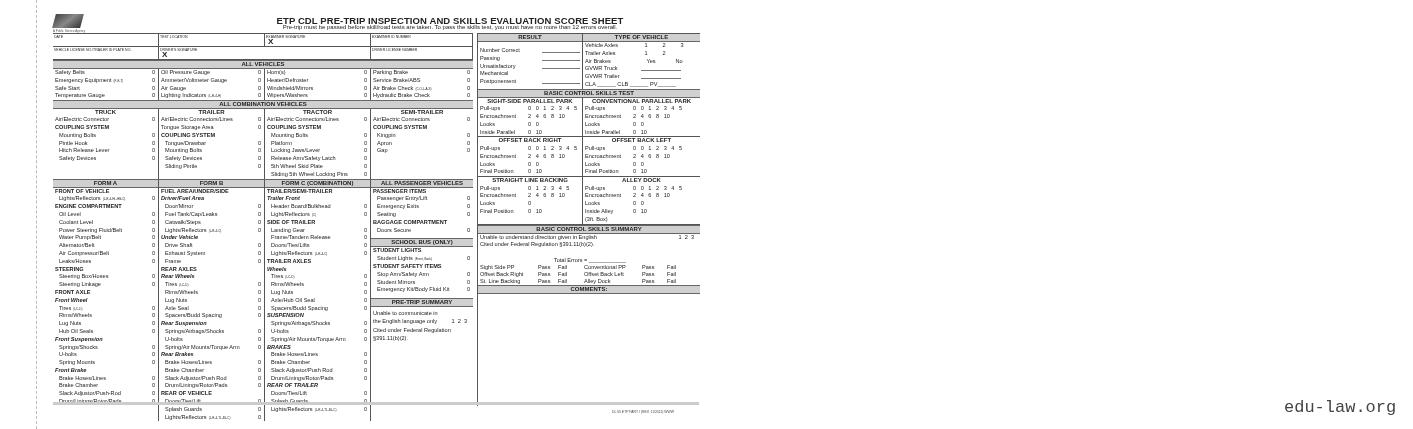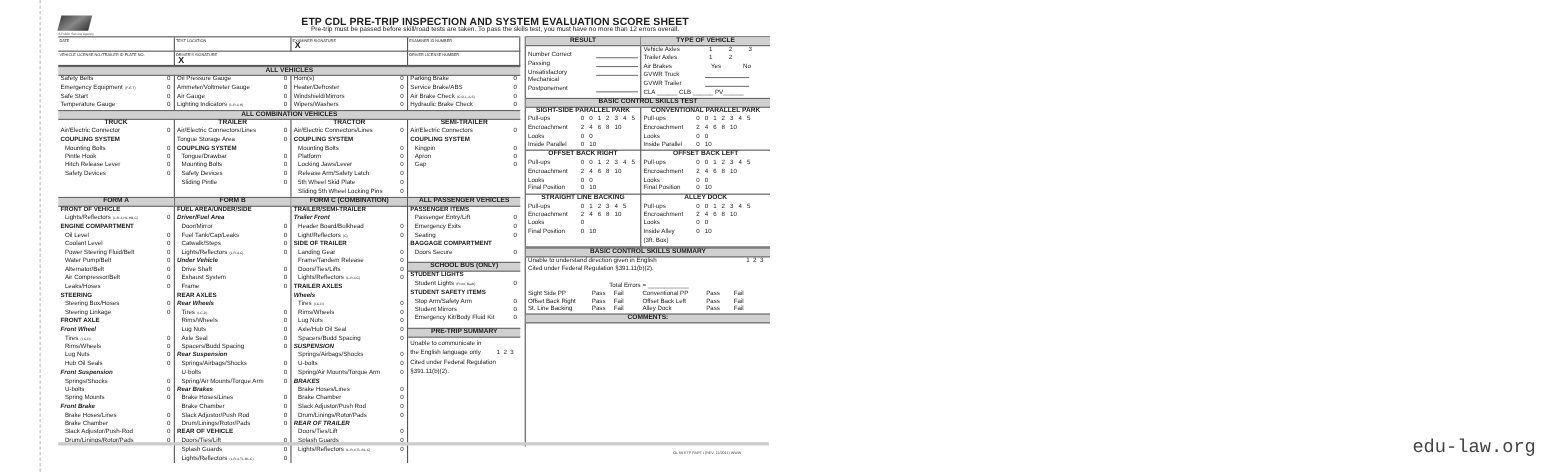--- a/index.html
+++ b/index.html
@@ -37,21 +37,21 @@
   .footer-bar{position:absolute;left:53px;top:402px;width:646px;height:3px;background:#ccc;}
   .footer{position:absolute;left:612px;top:410px;font-size:3.4px;color:#444;}
   .wm{position:absolute;left:1284px;top:398px;font-family:"Liberation Mono",monospace;font-size:17px;color:#444;}
 </style>
 </head>
 <body>
 
 <div class="perf"></div>
 <div class="logo"></div>
 <div class="logo-sub">A Public Service Agency</div>
-<div class="title">ETP CDL PRE-TRIP INSPECTION AND SYSTEM EVALUATION SCORE SHEET</div>
+<div class="title">ETP CDL PRE-TRIP INSPECTION AND SKILLS EVALUATION SCORE SHEET</div>
 <div class="subtitle">Pre-trip must be passed before skill/road tests are taken. To pass the skills test, you must have no more than 12 errors overall.</div>
 
 <div class="form">
   <div class="hdrgrid">
     <div class="hcell"><span>DATE</span></div>
     <div class="hcell"><span>TEST LOCATION</span></div>
     <div class="hcell"><span>EXAMINER SIGNATURE</span><span class="x">X</span></div>
     <div class="hcell"><span>EXAMINER ID NUMBER</span></div>
     <div class="hcell"><span>VEHICLE LICENSE NO./TRAILER ID PLATE NO.</span></div>
     <div class="hcell" style="grid-column:span 2;"><span>DRIVER'S SIGNATURE</span><span class="x">X</span></div>

